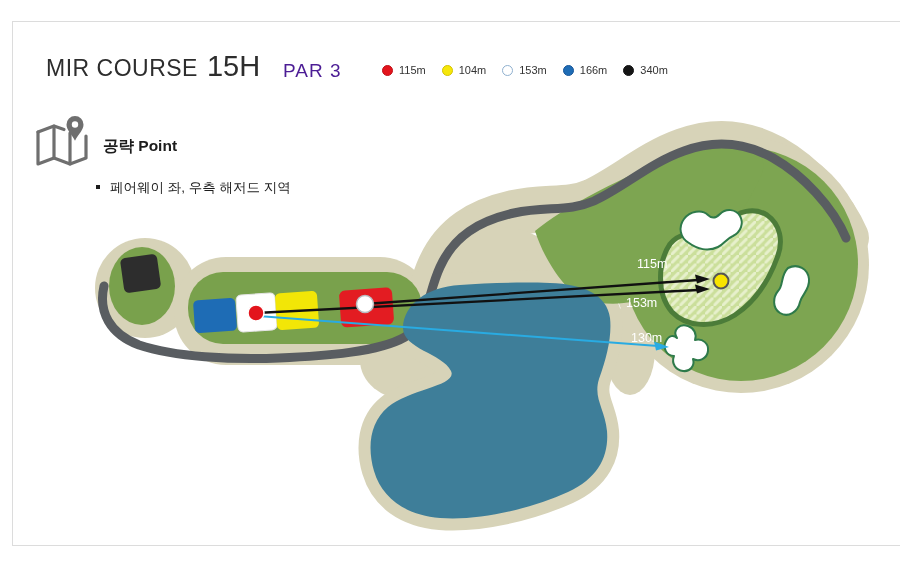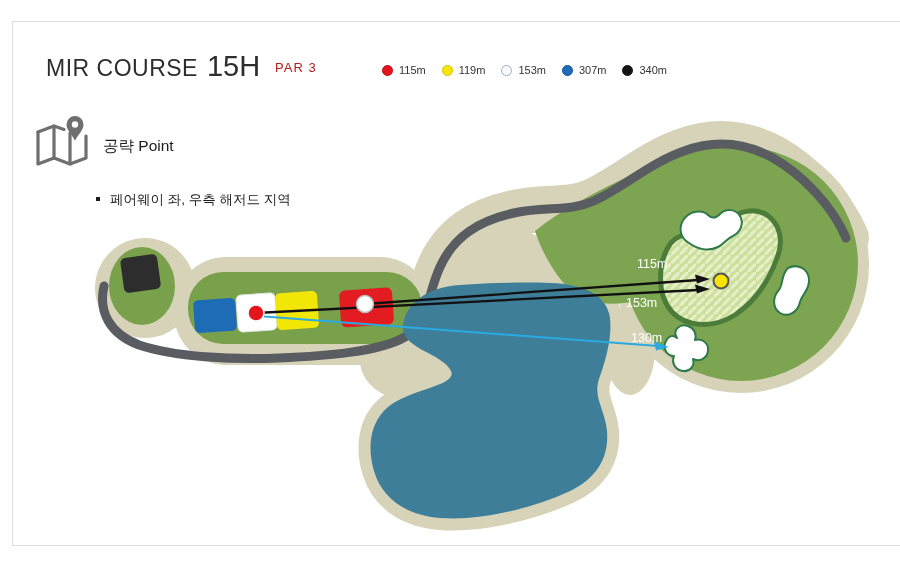--- a/index.html
+++ b/index.html
@@ -3,28 +3,28 @@
 <meta charset="utf-8">
 <style>
   html,body{margin:0;padding:0;background:#fff;}
   .stage{position:relative;width:900px;height:553px;background:#fff;overflow:hidden;
          font-family:"Liberation Sans",sans-serif;margin-left:8px;}
   .card{position:absolute;left:4px;top:21px;width:890px;height:525px;
         border:1px solid #dcdcdc;background:#fff;box-sizing:border-box;}
   .title{position:absolute;left:38px;top:50px;color:#2d2d2d;white-space:nowrap;}
   .title .main{font-size:23px;letter-spacing:.5px;}
   .title .hole{font-size:29px;margin-left:9px;}
-  .par{position:absolute;left:267px;top:60px;font-size:13px;letter-spacing:1px;color:#b91c1c;}
+  .par{position:absolute;left:275px;top:60px;font-size:19px;letter-spacing:1px;color:#4c1d95;}
   .legend{position:absolute;left:374px;top:64px;display:flex;align-items:center;gap:16px;}
   .legend-item{display:flex;align-items:center;gap:6px;}
   .legend-dot{width:9px;height:9px;border-radius:50%;border:1.5px solid transparent;box-sizing:content-box;}
   .legend-label{font-size:11px;color:#333;}
   .strategy-icon{position:absolute;left:26px;top:114px;}
-  .strategy-title{position:absolute;left:95px;top:136px;font-size:15.5px;font-weight:normal;color:#1c1c1c;}
-  .bullets{position:absolute;left:88px;top:191px;text-align:center;}
+  .strategy-title{position:absolute;left:95px;top:136px;font-size:15.5px;font-weight:bold;color:#1c1c1c;}
+  .bullets{position:absolute;left:88px;top:179px;text-align:center;}
   .bullet-line{font-size:13.5px;color:#1c1c1c;margin-bottom:11px;white-space:nowrap;}
   .bullet-sq{display:inline-block;width:4px;height:4px;background:#1c1c1c;margin-right:10px;vertical-align:3px;}
   .course{position:absolute;left:0;top:0;}
   .dist-label{font-size:12.5px;fill:#ffffff;}
 </style>
 </head>
 <body>
 
 <div class="stage">
   <div class="card"></div>
@@ -34,29 +34,29 @@
   </div>
   <div class="par">PAR 3</div>
 
   <div class="legend">
     <div class="legend-item">
       <span class="legend-dot" style="background: rgb(227, 20, 28); border-color: rgb(192, 16, 25);"></span>
       <span class="legend-label">115m</span>
     </div>
     <div class="legend-item">
       <span class="legend-dot" style="background: rgb(246, 231, 10); border-color: rgb(212, 195, 0);"></span>
-      <span class="legend-label">119m</span>
+      <span class="legend-label">104m</span>
     </div>
     <div class="legend-item">
       <span class="legend-dot" style="background: rgb(255, 255, 255); border-color: rgb(143, 176, 207);"></span>
       <span class="legend-label">153m</span>
     </div>
     <div class="legend-item">
       <span class="legend-dot" style="background: rgb(30, 108, 181); border-color: rgb(22, 86, 154);"></span>
-      <span class="legend-label">307m</span>
+      <span class="legend-label">166m</span>
     </div>
     <div class="legend-item">
       <span class="legend-dot" style="background: rgb(20, 20, 20); border-color: rgb(20, 20, 20);"></span>
       <span class="legend-label">340m</span>
     </div>
   </div>
 
   <svg class="strategy-icon" width="58" height="56" viewBox="0 0 58 56">
     <g fill="none" stroke="#6f6f6f" stroke-width="3.2" stroke-linejoin="round" stroke-linecap="round">
       <path d="M 4,18 L 4,50 L 20,44 L 36,50 L 52,44 L 52,22"></path>

